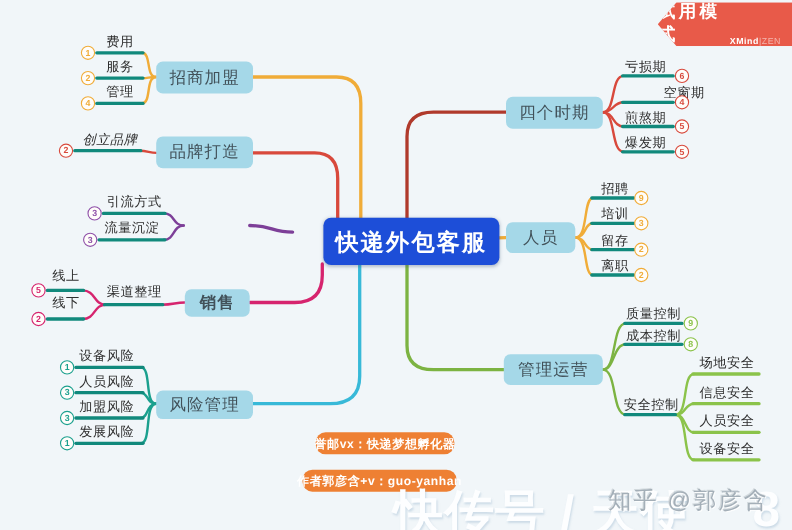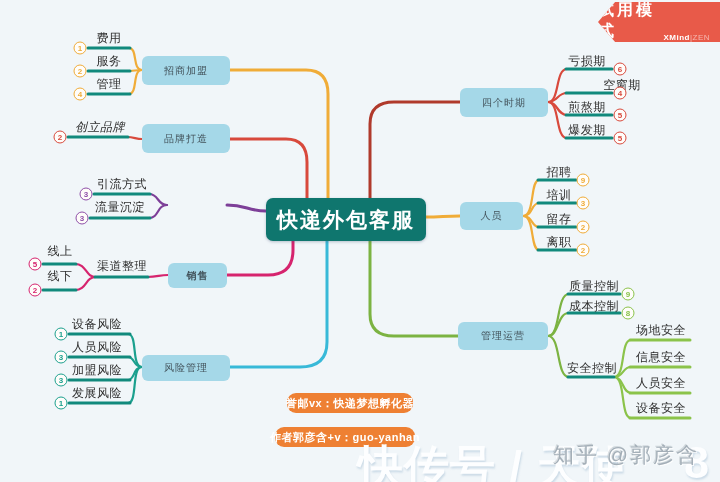--- a/index.html
+++ b/index.html
@@ -4,27 +4,27 @@
 <style>
   html,body{margin:0;padding:0;}
   #stage{
     position:relative;width:720px;height:482px;overflow:hidden;
     background:#f1f6f9;
     font-family:"Liberation Sans","DejaVu Sans",sans-serif;
   }
   #wires{position:absolute;left:0;top:0;width:720px;height:482px;}
   .topic{
     position:absolute;display:flex;align-items:center;justify-content:center;
-    background:#a5d8e8;border-radius:6px;color:#42525a;font-size:10px;
+    background:#a5d8e8;border-radius:6px;color:#42525a;font-size:15px;
     letter-spacing:1px;white-space:nowrap;
   }
   .root{
     position:absolute;display:flex;align-items:center;justify-content:center;
-    background:#0f766e;border-radius:7px;color:#fff;font-size:21px;font-weight:bold;
-    letter-spacing:2px;box-shadow:0 1px 3px rgba(70,90,120,.35);white-space:nowrap;
+    background:#1d4ed8;border-radius:7px;color:#fff;font-size:21px;font-weight:bold;
+    letter-spacing:2px;box-shadow:0 1px 3px rgba(70,90,120,.35);white-space:nowrap;margin-left:28px;
   }
   .lbl{
     position:absolute;transform:translate(-50%,-50%);font-size:12px;color:#2e2e2e;
     white-space:nowrap;letter-spacing:.5px;
   }
   .num{
     position:absolute;transform:translate(-50%,-50%);width:13px;height:13px;
     border-radius:50%;background:#fffdfa;border:1.5px solid;box-sizing:border-box;
     display:flex;align-items:center;justify-content:center;
     font-size:8px;font-weight:bold;line-height:1;

